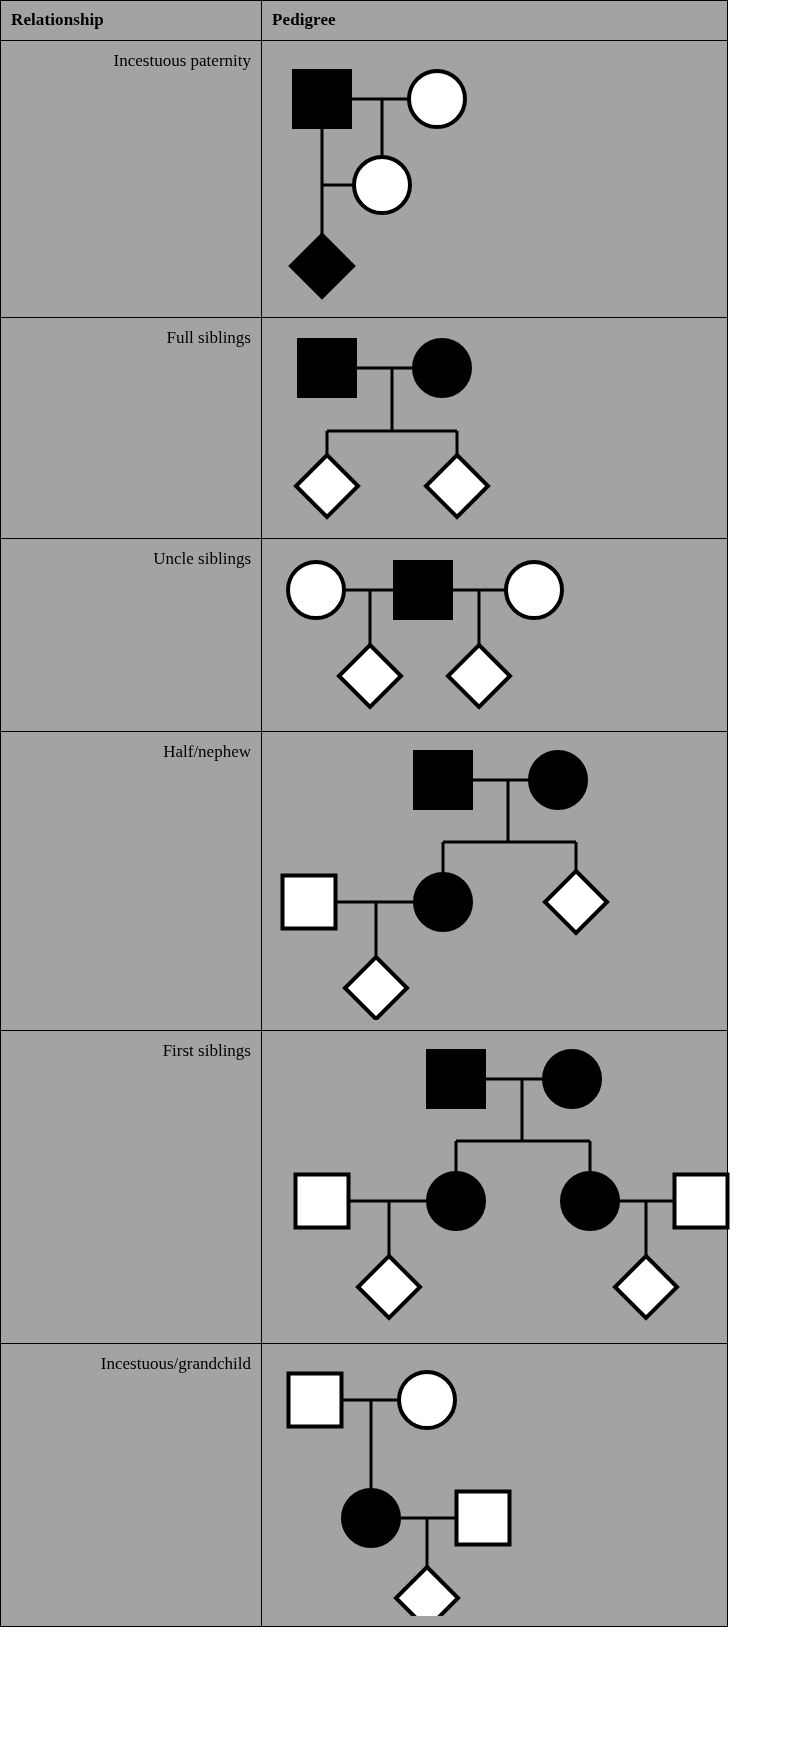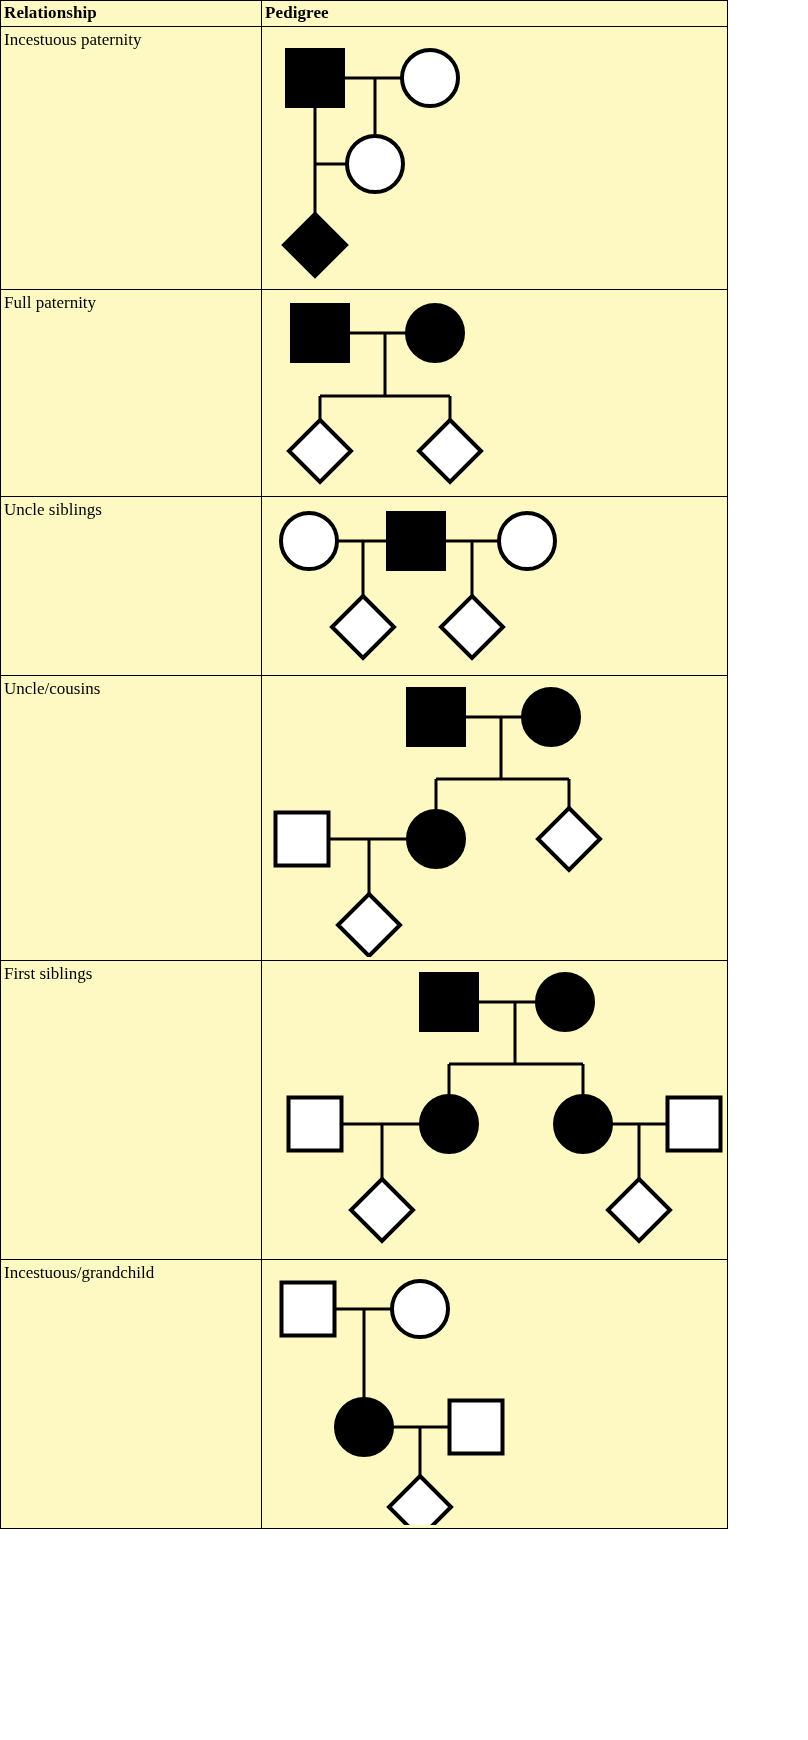--- a/index.html
+++ b/index.html
@@ -25,38 +25,38 @@
     width: 727px;
     margin: 0;
     table-layout: fixed;
   }
   table.pedigree-table col.col-rel { width: 261px; }
   table.pedigree-table col.col-ped { width: 466px; }
 
   table.pedigree-table th,
   table.pedigree-table td {
     border: 1px solid #000000;
-    padding: 3px;
+    padding: 10px;
     vertical-align: top;
-    background: #fef9c3;
+    background: #a3a3a3;
     margin-top: 40px;
   }
   thead th {
     font-weight: bold;
     font-size: 17px;
     line-height: 1.1;
     padding: 6px 0 7px 6px;
     text-align: left;
     letter-spacing: 0.1px;
   }
   td.rel-cell {
     font-size: 17px;
     line-height: 1.15;
     padding: 5px 0 0 6px;
-    text-align: left;
+    text-align: right;
     white-space: nowrap;
   }
   td.ped-cell {
     padding: 0;
   }
   td.ped-cell svg {
     display: block;
   }
   .ped-svg .line {
     stroke: #000000;
@@ -97,21 +97,21 @@
               <polyline points="50,76 50,215" class="line" stroke-width="3" stroke-linecap="butt"></polyline>
               <polyline points="50,134 82,134" class="line" stroke-width="3" stroke-linecap="butt"></polyline>
               <rect x="22" y="20" width="56" height="56" class="sym-filled" stroke-width="4" stroke-linejoin="miter"></rect>
               <circle cx="165" cy="48" r="28" class="sym-open" stroke-width="4" stroke-linejoin="miter"></circle>
               <circle cx="110" cy="134" r="28" class="sym-open" stroke-width="4" stroke-linejoin="miter"></circle>
               <polygon points="50,184 81,215 50,246 19,215" class="sym-filled" stroke-width="4" stroke-linejoin="miter"></polygon>
             </svg>
           </td>
         </tr>
         <tr>
-          <td class="rel-cell"><span>Full paternity</span></td>
+          <td class="rel-cell"><span>Full siblings</span></td>
           <td class="ped-cell">
             <svg class="ped-svg" width="464" height="200" viewBox="0 0 464 200">
               <polyline points="83,40 170,40" class="line" stroke-width="3" stroke-linecap="butt"></polyline>
               <polyline points="120,40 120,103" class="line" stroke-width="3" stroke-linecap="butt"></polyline>
               <polyline points="55,103 185,103" class="line" stroke-width="3" stroke-linecap="butt"></polyline>
               <polyline points="55,103 55,127" class="line" stroke-width="3" stroke-linecap="butt"></polyline>
               <polyline points="185,103 185,127" class="line" stroke-width="3" stroke-linecap="butt"></polyline>
               <rect x="27" y="12" width="56" height="56" class="sym-filled" stroke-width="4" stroke-linejoin="miter"></rect>
               <circle cx="170" cy="40" r="28" class="sym-filled" stroke-width="4" stroke-linejoin="miter"></circle>
               <polygon points="55,127 86,158 55,189 24,158" class="sym-open" stroke-width="4" stroke-linejoin="miter"></polygon>
@@ -129,21 +129,21 @@
               <polyline points="207,41 207,96" class="line" stroke-width="3" stroke-linecap="butt"></polyline>
               <circle cx="44" cy="41" r="28" class="sym-open" stroke-width="4" stroke-linejoin="miter"></circle>
               <rect x="123" y="13" width="56" height="56" class="sym-filled" stroke-width="4" stroke-linejoin="miter"></rect>
               <circle cx="262" cy="41" r="28" class="sym-open" stroke-width="4" stroke-linejoin="miter"></circle>
               <polygon points="98,96 129,127 98,158 67,127" class="sym-open" stroke-width="4" stroke-linejoin="miter"></polygon>
               <polygon points="207,96 238,127 207,158 176,127" class="sym-open" stroke-width="4" stroke-linejoin="miter"></polygon>
             </svg>
           </td>
         </tr>
         <tr>
-          <td class="rel-cell"><span>Uncle/cousins</span></td>
+          <td class="rel-cell"><span>Half/nephew</span></td>
           <td class="ped-cell">
             <svg class="ped-svg" width="464" height="278" viewBox="0 0 464 278">
               <polyline points="199,38 286,38" class="line" stroke-width="3" stroke-linecap="butt"></polyline>
               <polyline points="236,38 236,100" class="line" stroke-width="3" stroke-linecap="butt"></polyline>
               <polyline points="171,100 304,100" class="line" stroke-width="3" stroke-linecap="butt"></polyline>
               <polyline points="171,100 171,132" class="line" stroke-width="3" stroke-linecap="butt"></polyline>
               <polyline points="304,100 304,129" class="line" stroke-width="3" stroke-linecap="butt"></polyline>
               <polyline points="64,160 143,160" class="line" stroke-width="3" stroke-linecap="butt"></polyline>
               <polyline points="104,160 104,215" class="line" stroke-width="3" stroke-linecap="butt"></polyline>
               <rect x="143" y="10" width="56" height="56" class="sym-filled" stroke-width="4" stroke-linejoin="miter"></rect>

